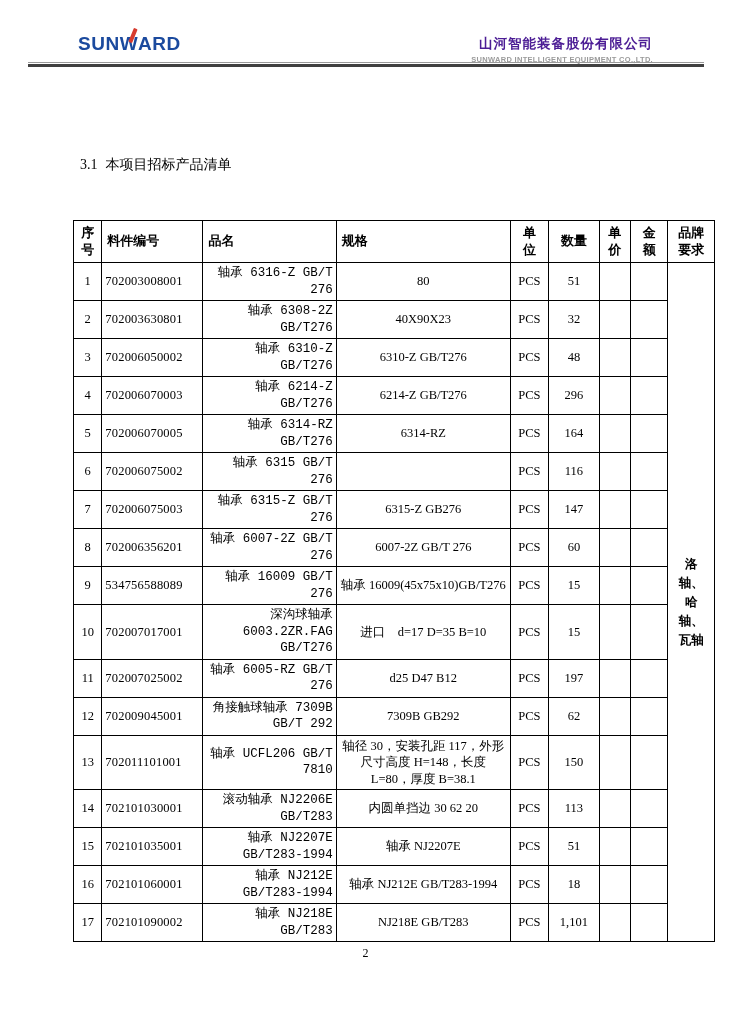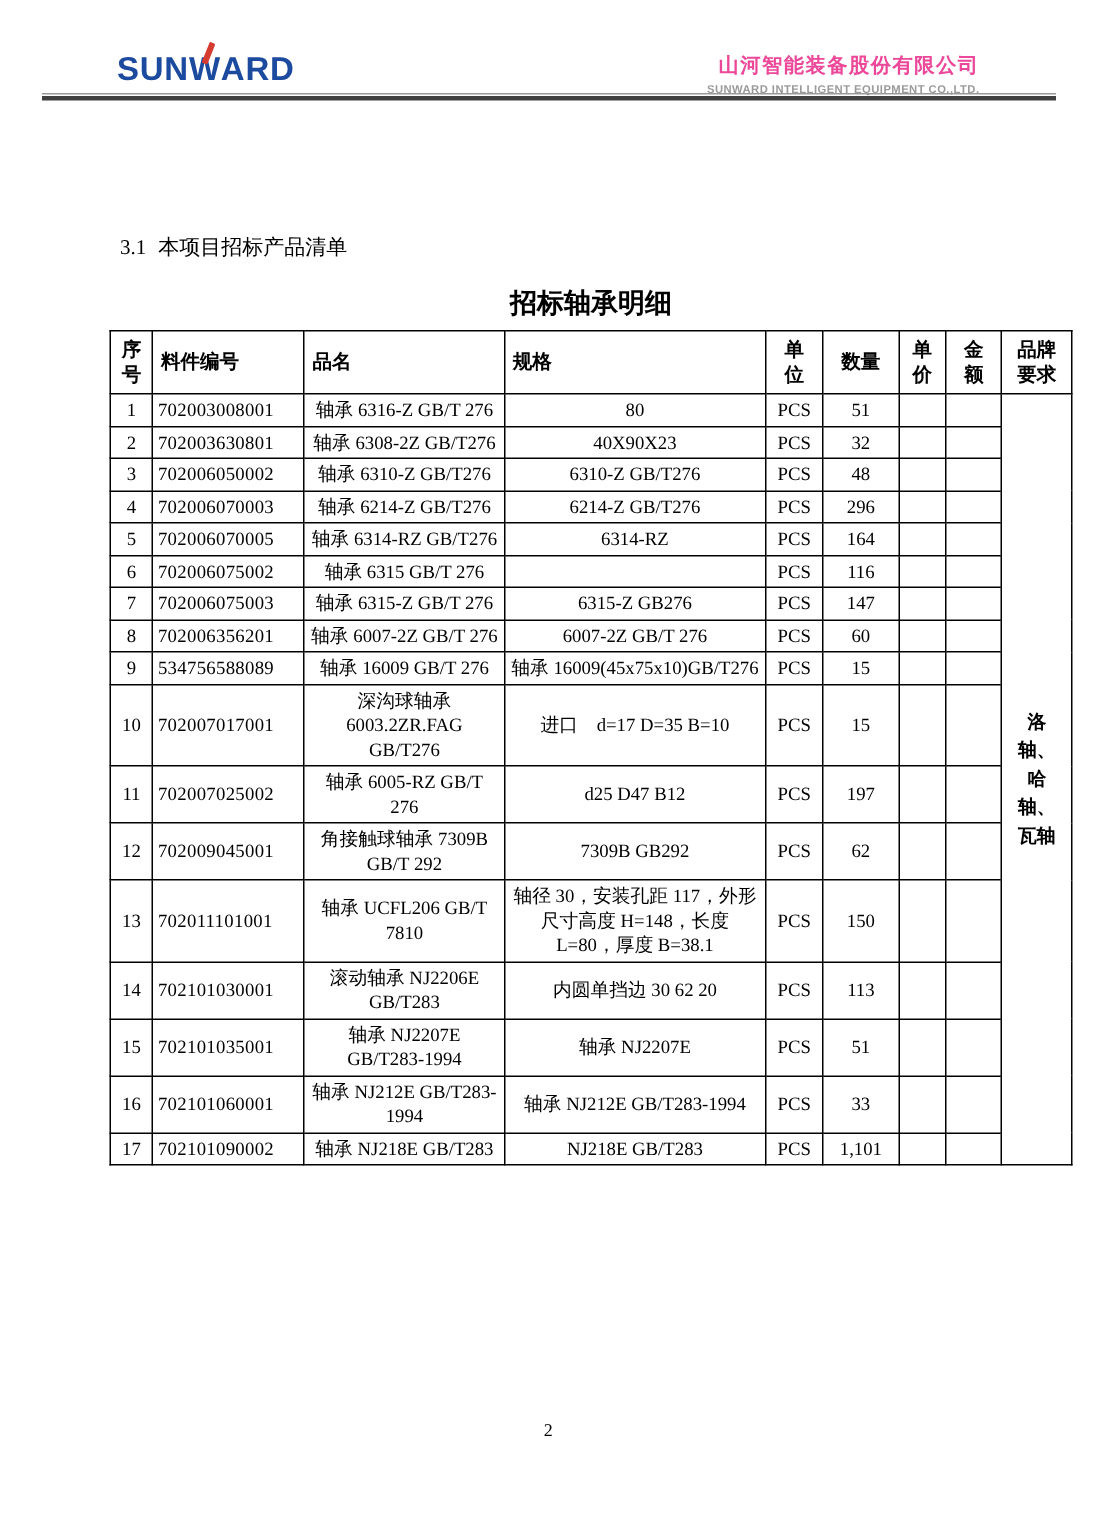--- a/index.html
+++ b/index.html
@@ -4,32 +4,32 @@
 <style>
   html,body { margin:0; padding:0; background:#ffffff; }
   .page {
     position:relative; width:731px; height:1024px; background:#ffffff;
     font-family:"Liberation Serif","DejaVu Serif",serif; color:#000; overflow:hidden;
   }
   
   .logo {
     position:absolute; left:78px; top:33px;
     font-family:"Liberation Sans","DejaVu Sans",sans-serif;
-    font-weight:bold; font-size:22px; letter-spacing:0.5px; color:#1b4a9e;
+    font-weight:bold; font-size:19px; letter-spacing:0.5px; color:#1b4a9e;
     white-space:nowrap;
   }
   .logo-w { position:relative; display:inline-block; }
   .logo-w::after {
     content:""; position:absolute; left:11px; top:-5px; width:4px; height:15px;
     background:#d63b2f; transform:rotate(22deg); border-radius:1px;
   }
   .company { position:absolute; right:78px; top:35px; text-align:right; }
   .company-cn {
     font-family:"Liberation Sans","DejaVu Sans",sans-serif;
-    font-weight:bold; font-size:13.5px; letter-spacing:1px; color:#ec4899;
+    font-weight:bold; font-size:13.5px; letter-spacing:1px; color:#4c1d95;
   }
   .company-en {
     font-family:"Liberation Sans","DejaVu Sans",sans-serif;
     font-weight:bold; font-size:7.5px; letter-spacing:0.3px; color:#9a9a9a; margin-top:2px;text-align:right;
   }
   .header-rule {
     position:absolute; left:28px; right:27px; top:62px; height:1px;
     border-top:1px solid #9a9a9a; border-bottom:3px solid #404040;
   }
   
@@ -50,21 +50,21 @@
   }
   table.bearing thead tr { height:42px; }
   table.bearing th {
     font-size:13px; font-weight:bold; text-align:center; white-space:pre-line; padding:2px 2px;
   }
   table.bearing th:nth-child(2), table.bearing th:nth-child(3), table.bearing th:nth-child(4) {
     text-align:left; padding-left:5px;
   }
   td.c-no   { text-align:center; }
   td.c-code { letter-spacing:0.2px; }
-  td.c-name { text-align:center; padding-left:5px; padding-right:4px; }
+  td.c-name { text-align:right; padding-left:5px; padding-right:4px;font-family:Liberation Mono, monospace; }
   td.c-spec { text-align:center; padding-left:5px; padding-right:4px; }
   td.c-unit { text-align:center; }
   td.c-qty  { text-align:center; }
   td.c-price, td.c-amount { text-align:center; }
   td.c-brand { text-align:center; font-weight:bold; font-size:13px; padding:0; }
   .brand-inner { display:inline-block; width:28px; line-height:19px; text-align:center; }
   
   .page-num { position:absolute; left:0; right:0; top:946px; text-align:center; font-size:12px; }
 </style>
 </head>
@@ -79,21 +79,20 @@
       <div class="company-en">SUNWARD INTELLIGENT EQUIPMENT CO.,LTD.</div>
     </div>
     <div class="header-rule"></div>
   </div>
 
 
   <div class="sub-heading">
     <span class="no">3.1</span><span>本项目招标产品清单</span>
   </div>
 
-  <div class="table-title">招标轴承明细</div>
 
   <table class="bearing">
     <colgroup>
       <col style="width:28px">
         <col style="width:100px">
         <col style="width:132px">
       <col style="width:172px">
         <col style="width:38px">
         <col style="width:50px">
       <col style="width:31px">
@@ -269,21 +268,21 @@
           <td class="c-qty">51</td>
           <td class="c-price"></td>
           <td class="c-amount"></td>
         </tr>
         <tr>
           <td class="c-no">16</td>
           <td class="c-code">702101060001</td>
           <td class="c-name">轴承 NJ212E GB/T283-1994</td>
           <td class="c-spec">轴承 NJ212E GB/T283-1994</td>
           <td class="c-unit">PCS</td>
-          <td class="c-qty">33</td>
+          <td class="c-qty">18</td>
           <td class="c-price"></td>
           <td class="c-amount"></td>
         </tr>
         <tr>
           <td class="c-no">17</td>
           <td class="c-code">702101090002</td>
           <td class="c-name">轴承 NJ218E GB/T283</td>
           <td class="c-spec">NJ218E GB/T283</td>
           <td class="c-unit">PCS</td>
           <td class="c-qty">1,101</td>

